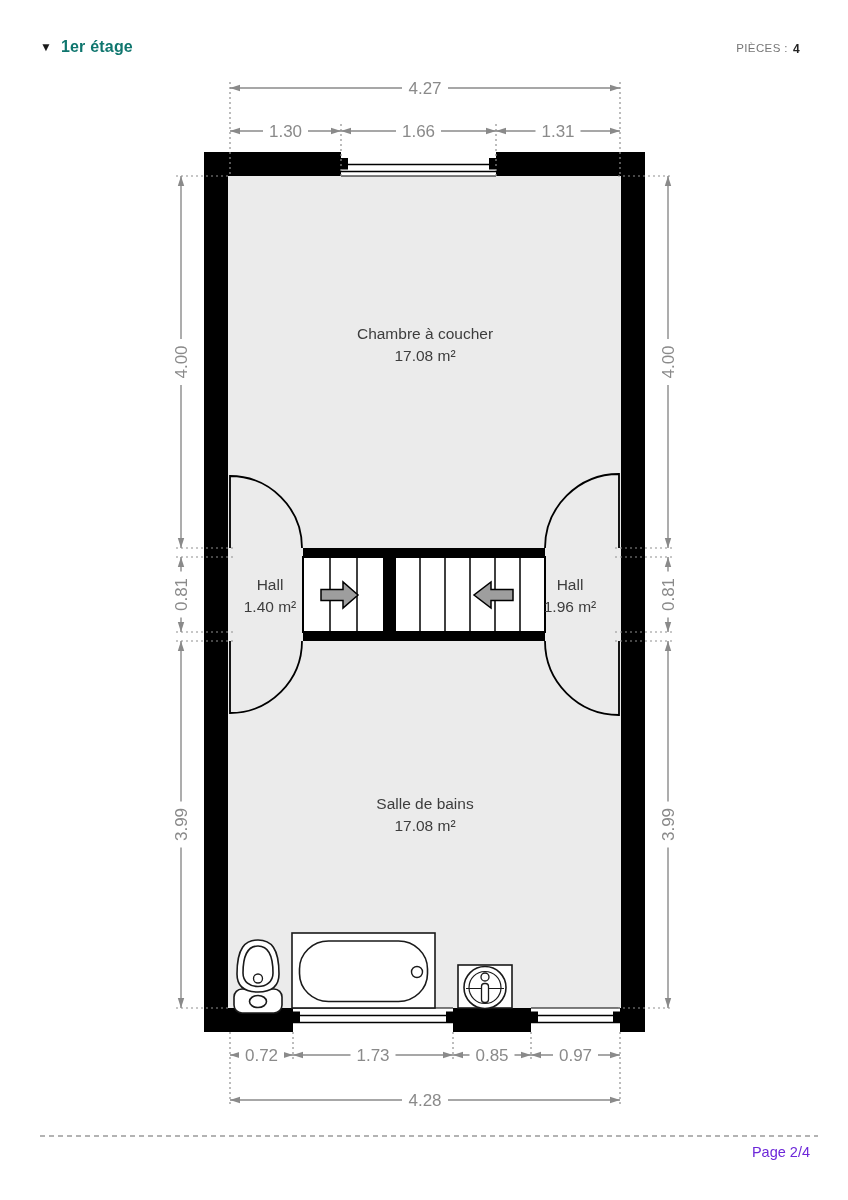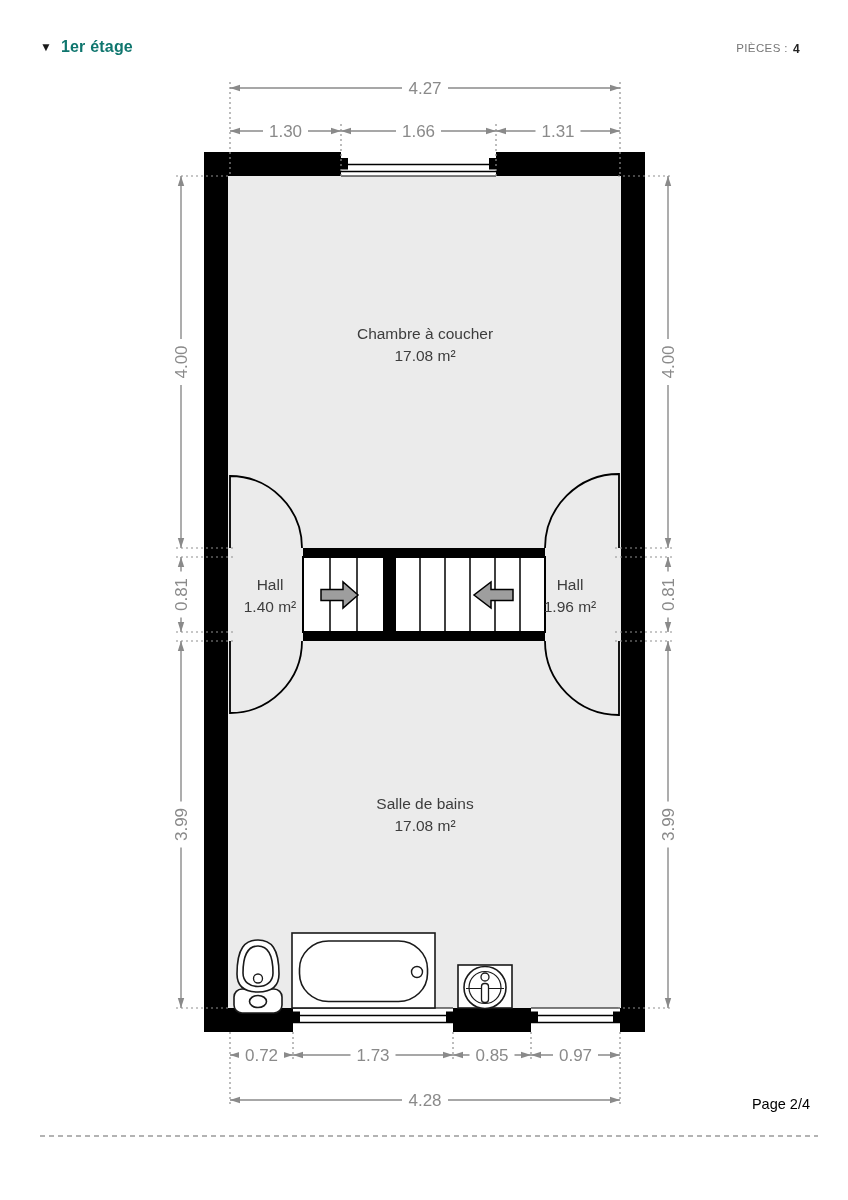--- a/index.html
+++ b/index.html
@@ -3,21 +3,21 @@
 <meta charset="utf-8">
 <style>
   html,body{margin:0;padding:0;background:#ffffff;}
   body{width:848px;height:1200px;position:relative;font-family:"Liberation Sans",sans-serif;}
   .page{position:absolute;inset:0;width:848px;height:1200px;background:#fff;overflow:hidden;}
   .hdr-title{position:absolute;top:38px;left:40px;display:flex;align-items:center;gap:9px;cursor:pointer;}
   .hdr-title .tri{font-size:12px;color:#1a1a1a;line-height:1;}
   .hdr-title .txt{font-size:16px;font-weight:bold;color:#0f766e;letter-spacing:.2px;}
   .hdr-pieces{position:absolute;top:42px;right:48px;font-size:11.5px;color:#767676;letter-spacing:.4px;display:flex;gap:5px;align-items:flex-start;}
   .hdr-pieces .val{font-weight:bold;color:#222;font-size:12px;}
-  .page-num{position:absolute;top:1096px;right:38px;font-size:14.5px;color:#000000;}
+  .page-num{position:absolute;top:1144px;right:38px;font-size:14.5px;color:#6d28d9;}
   svg{position:absolute;top:0;left:0;}
   text{font-family:"Liberation Sans",sans-serif;}
   .dimtxt{font-size:17px;fill:#8a8a8a;}
   .roomname,.roomarea{font-size:15.5px;fill:#3d3d3d;}
 </style>
 </head>
 <body>
 
 <div class="page">
 

